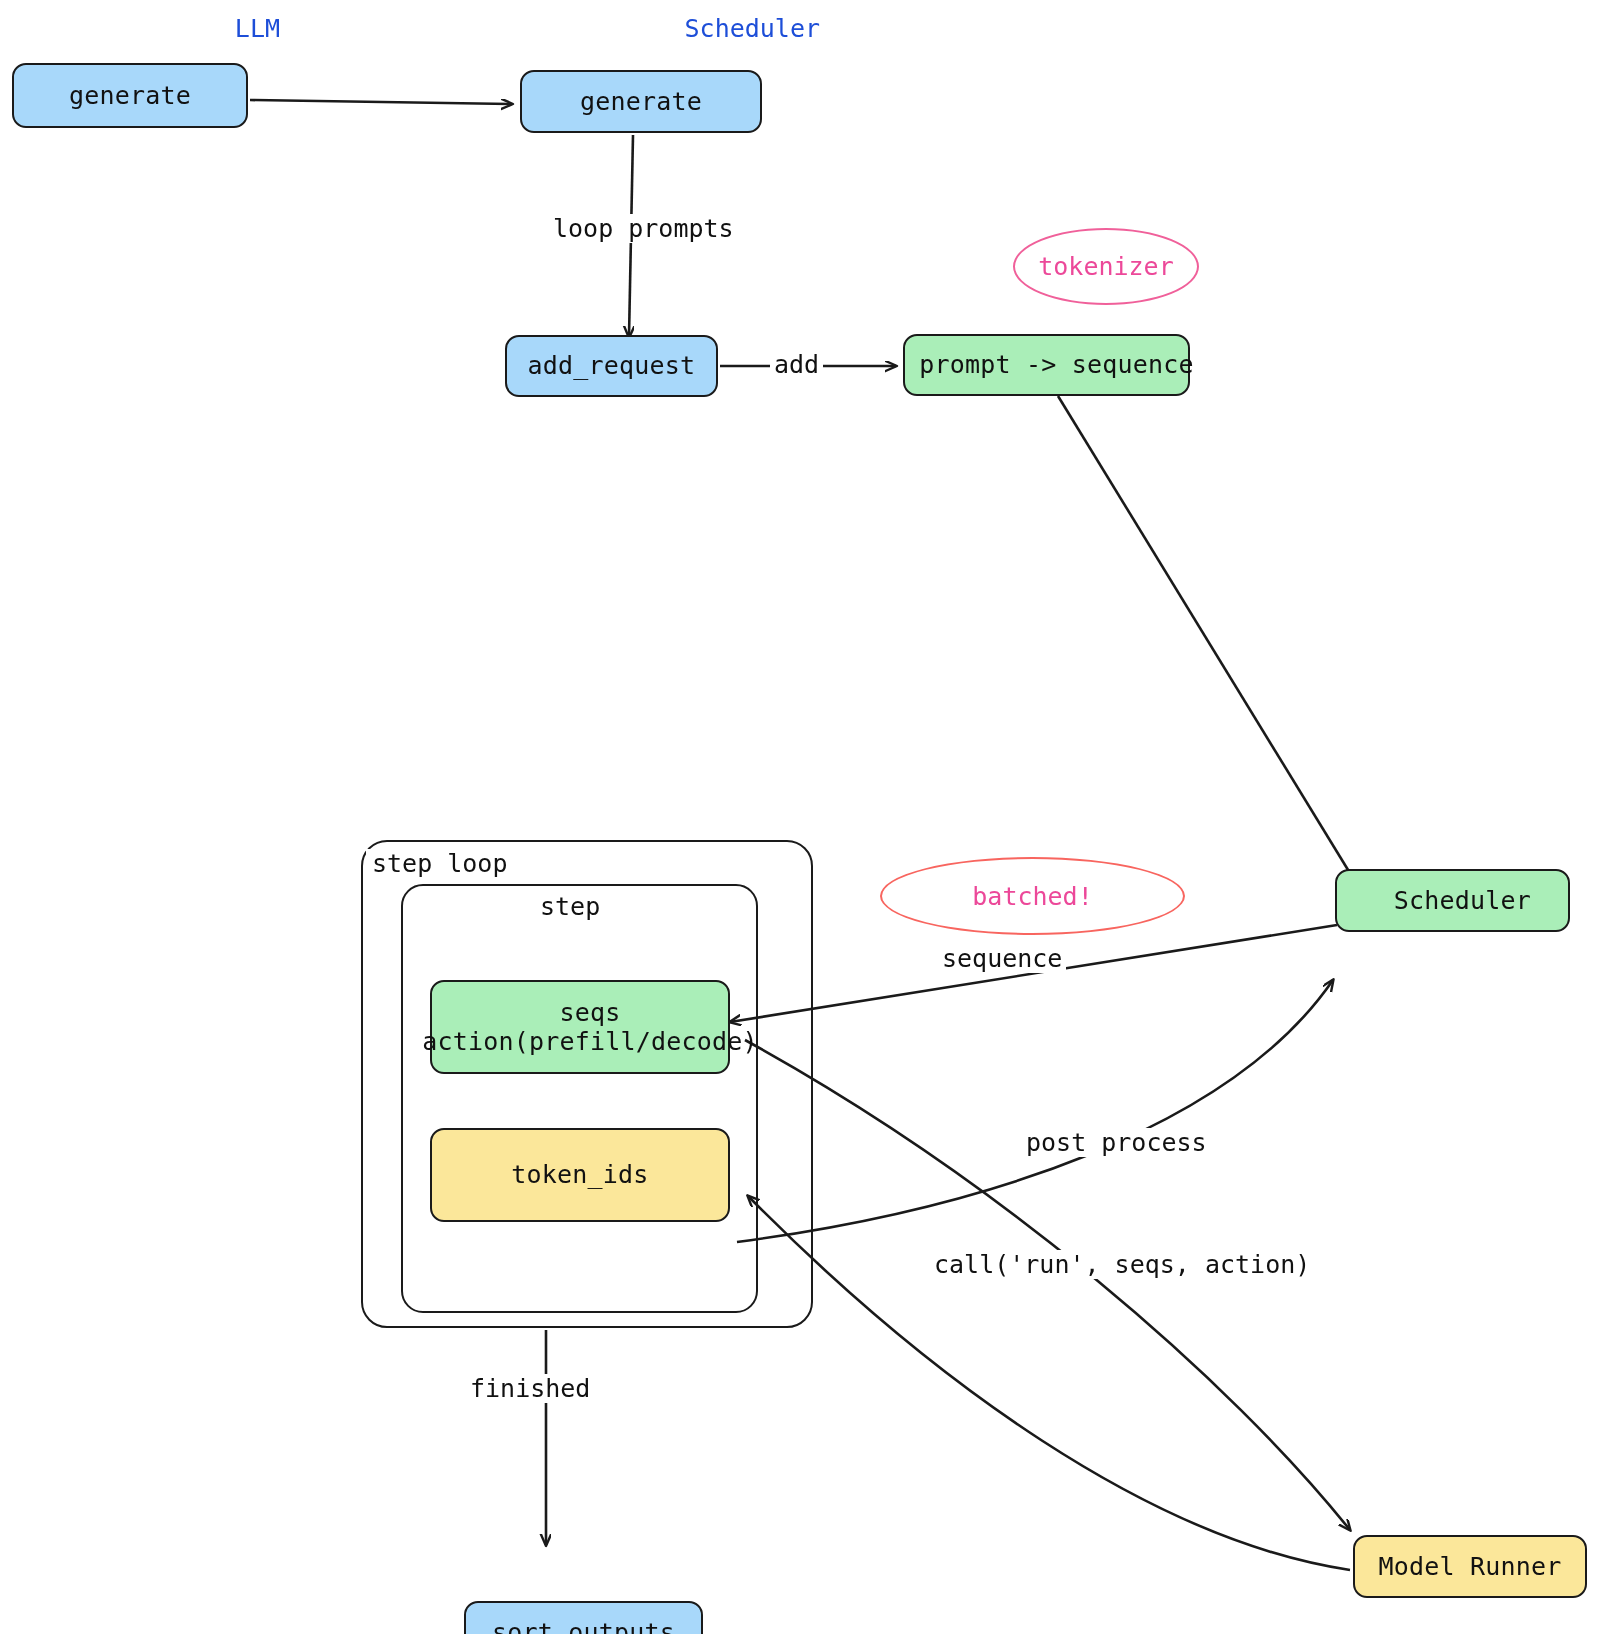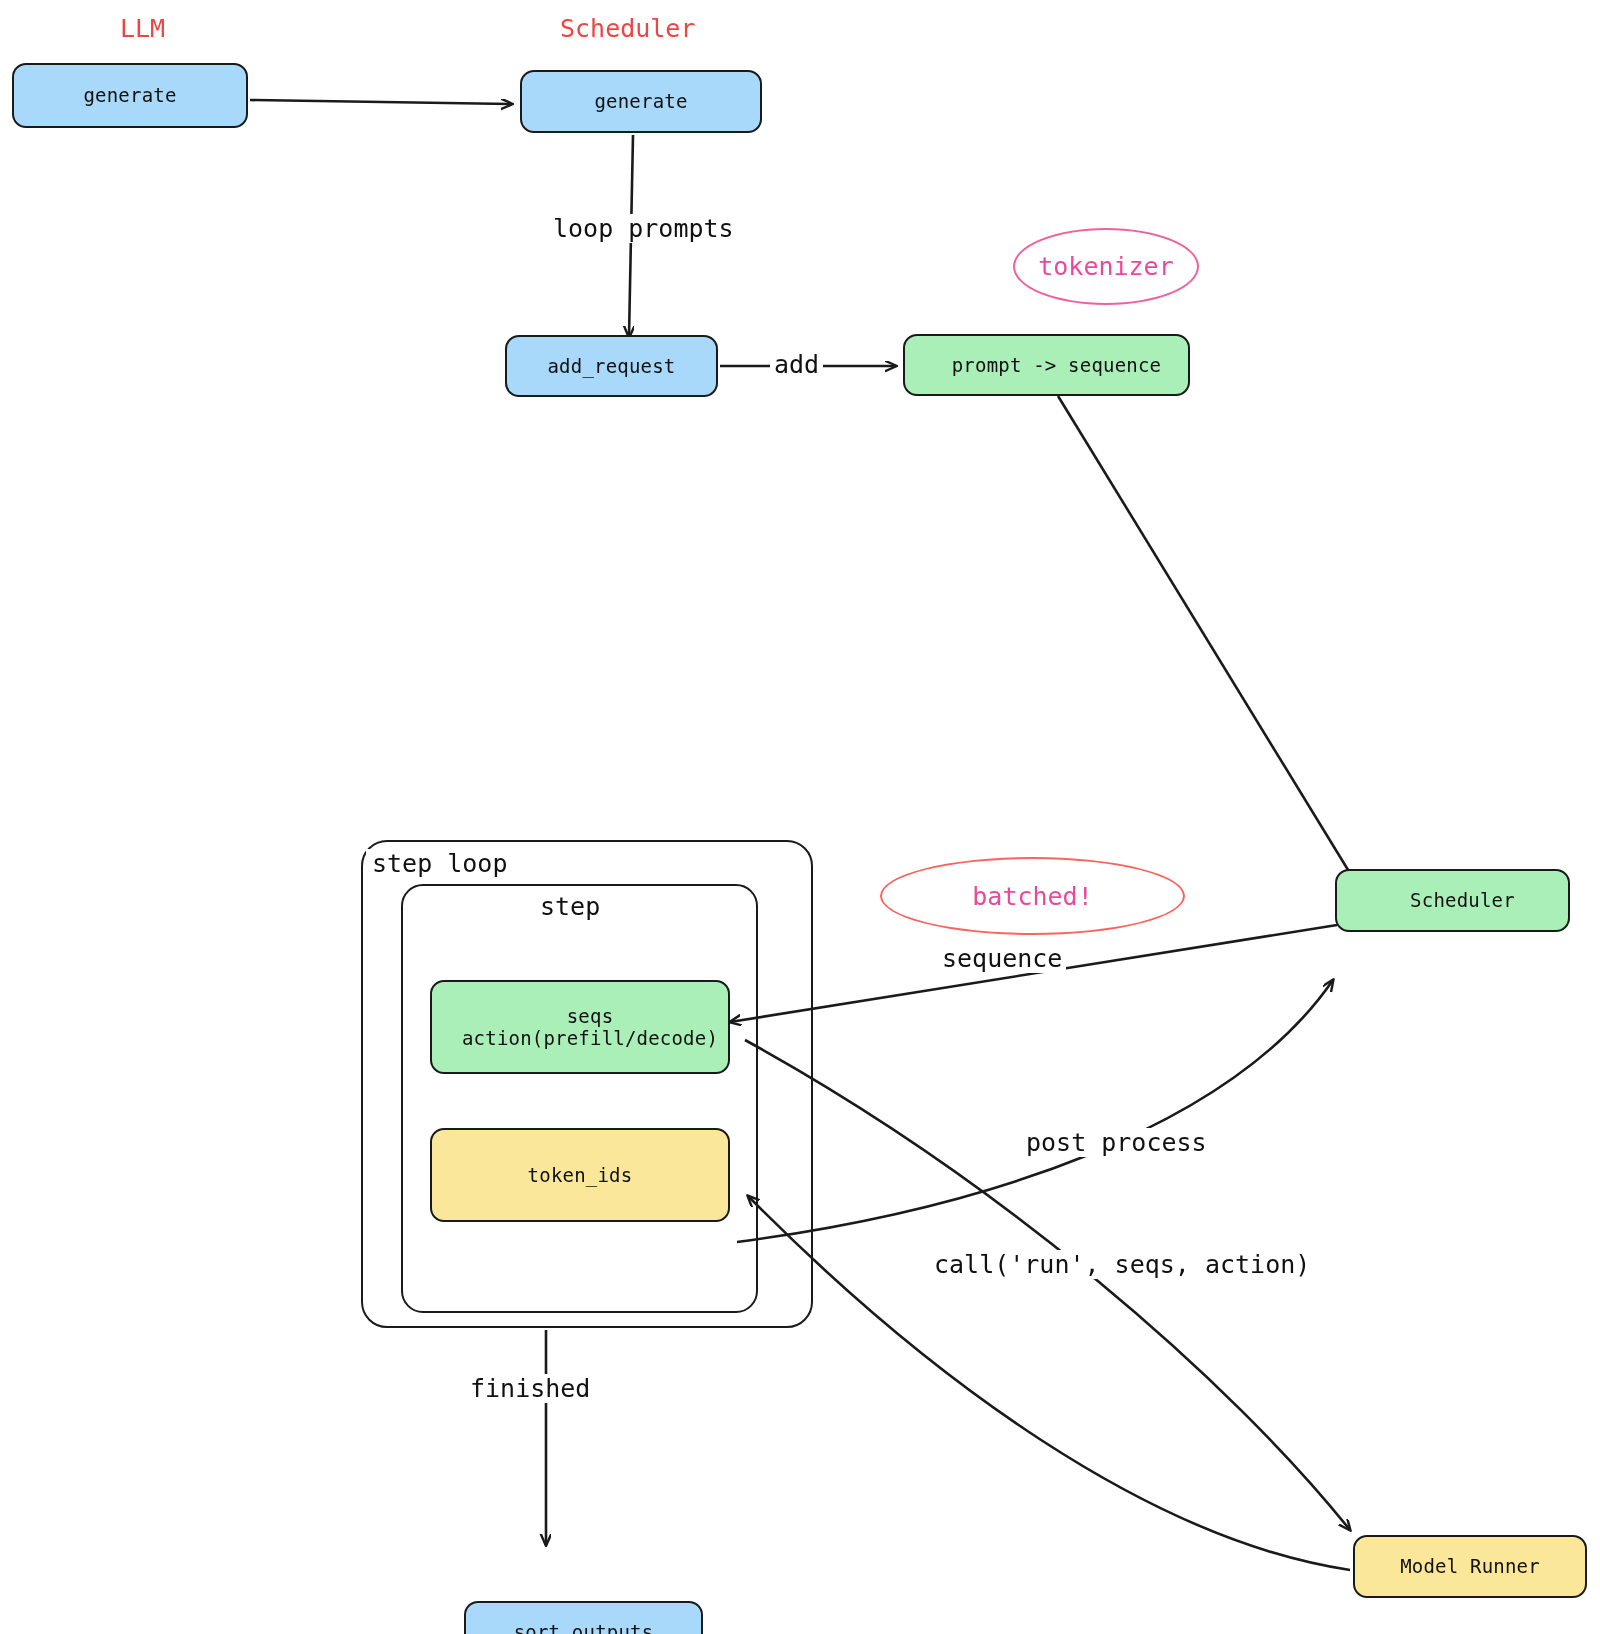--- a/index.html
+++ b/index.html
@@ -28,21 +28,21 @@
   .node {
     position: absolute;
     box-sizing: border-box;
     border: 2.5px solid #1a1a1a;
     border-radius: 14px;
     display: flex;
     align-items: center;
     justify-content: center;
     text-align: center;
     color: #111111;
-    font-size: 19px;
+    font-size: 25px;
     line-height: 1.18;
     letter-spacing: 0.2px;
     white-space: pre;
   }
   .node.blue   { background: #a8d8fa; }
   .node.green  { background: #aaeeb8; padding-left: 20px; }
   .node.yellow { background: #fbe79a; }
 
   .group-box {
     position: absolute;
@@ -54,24 +54,24 @@
   .group-label {
     position: absolute;
     background: #ffffff;
     color: #111111;
     font-size: 25px;
     padding: 0 6px;
     white-space: nowrap;
   }
   .lane-label {
     position: absolute;
-    color: #ef4444;
+    color: #1d4ed8;
     font-size: 25px;
     white-space: nowrap;
-    text-align: left;
+    text-align: right;
   }
   .edge-label {
     position: absolute;
     background: #ffffff;
     color: #111111;
     font-size: 25px;
     white-space: nowrap;
     padding: 0 4px;
   }
   .note {

